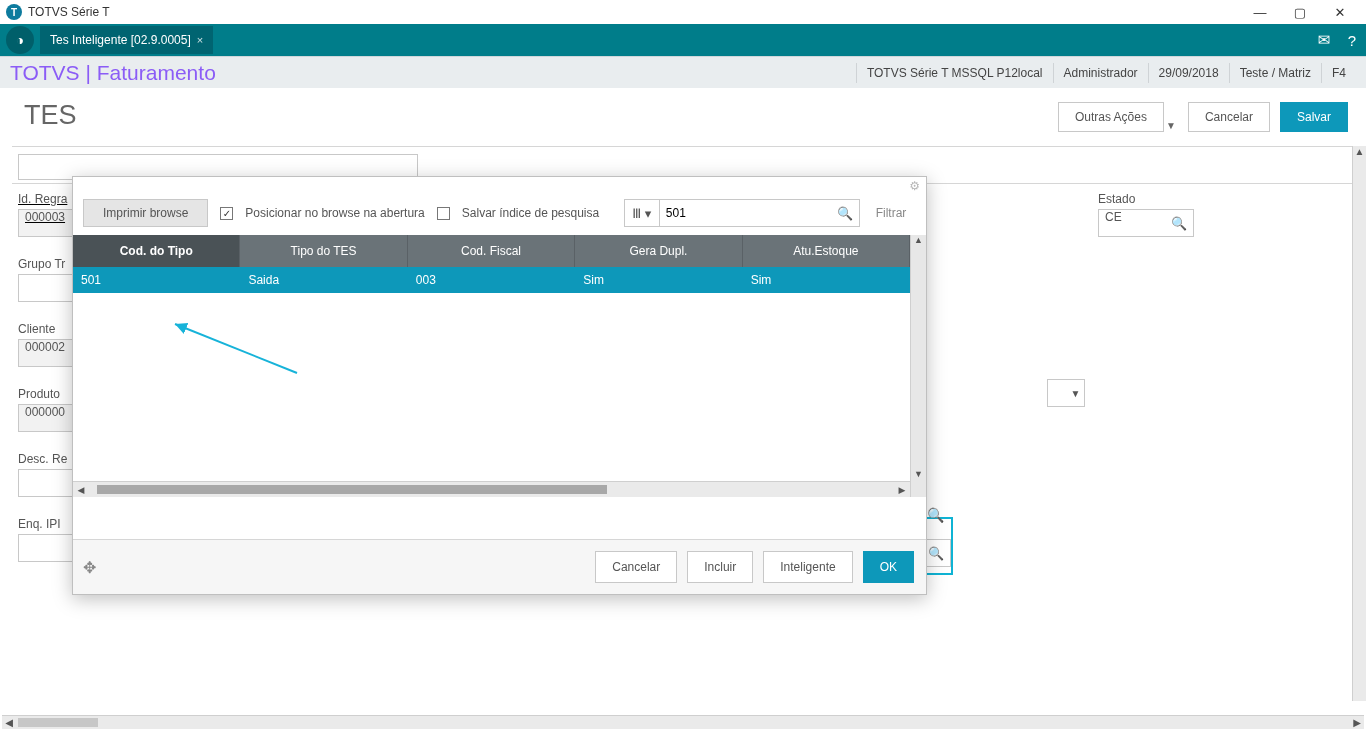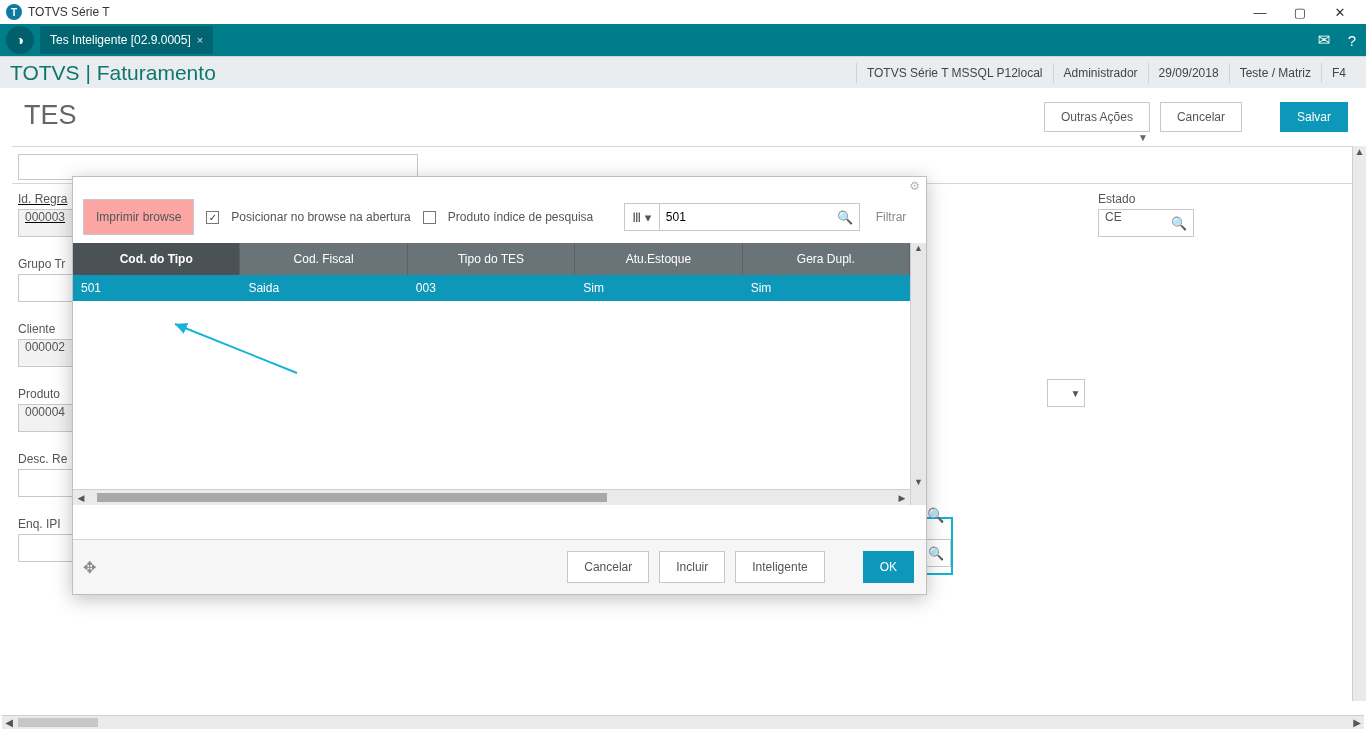--- a/index.html
+++ b/index.html
@@ -15,30 +15,30 @@
   .tabstrip { height: 32px; background: #007d8a; display: flex; align-items: center; padding-left: 6px; color: #fff; }
   .tabstrip .home { width: 28px; height: 28px; border-radius: 50%; background: #005f6a; display:flex;align-items:center;justify-content:center;margin-right:6px;font-size:14px;}
   .tabstrip .tab { background: #006471; height: 28px; padding: 0 10px; font-size: 12px; display: flex; align-items: center; gap: 6px; }
   .tabstrip .tab .x { font-size: 11px; opacity: .8; }
   .tabstrip .spacer { flex: 1; }
   .tabstrip .mail { width: 28px; text-align:center; font-size: 15px; }
   .tabstrip .help { width: 28px; text-align:center; font-size: 15px; }
 
   
   .appheader { height: 32px; background: #e9edef; display: flex; align-items: center; padding: 0 10px; font-size: 12px; color: #444; border-top:1px solid #cfd7db;}
-  .brand { font-size: 21px; color: #0f766e; font-weight: 400; text-align: right; }
+  .brand { font-size: 21px; color: #8b5cf6; font-weight: 400; text-align: right; }
   .appheader .spacer { flex: 1; }
   .appheader .crumb { padding: 0 10px; border-left: 1px solid #cfd3d6; height: 20px; line-height:20px;}
 
   
   .page { position: relative; height: calc(729px - 24px - 32px - 32px - 14px); background: #fff; }
   .formtitle { position:absolute; left:24px; top:12px; font-size:27px; color:#666;}
   .actions { position:absolute; right:18px; top:14px; display:flex; gap:10px; align-items:flex-start;}
   .btn { height:30px; padding:0 16px; font-size:12px; border:1px solid #c8c8c8; background:#fff; color:#555; cursor:pointer;}
-  .btn.primary { background:#0d98ba; color:#fff; border-color:#0d98ba;margin-left:28px;}
+  .btn.primary { background:#0d98ba; color:#fff; border-color:#0d98ba;}
   .drop-caret { display:inline-block; width:14px; text-align:center; color:#666; font-size:10px; align-self:flex-end; padding-bottom:1px;}
 
   .hr1 { position:absolute; left:12px; right:12px; top:58px; border-top:1px solid #d6d6d6; }
   .hr2 { position:absolute; left:12px; right:12px; top:95px; border-top:1px solid #d6d6d6; }
 
   .searchbar { position:absolute; left:18px; top:66px; height:26px; width:400px; border:1px solid #c8c8c8; }
 
   .form { position:absolute; left:18px; top:104px; right:18px; }
   .fldlabel { font-size:12px; color:#555; display:block; margin-bottom:3px;}
   .fld { height:28px; border:1px solid #c8c8c8; background:#fff; padding:0 6px; font-size:12px; color:#555;}
@@ -56,21 +56,21 @@
   .bottomscroll { position:absolute; left:2px; right:2px; bottom:0; height:14px; background:#eaeaea; border-top:1px solid #cfcfcf;}
   .bottomscroll .thumb { position:absolute; left:16px; width:80px; top:2px; bottom:2px; background:#c7c7c7;}
   .bottomscroll .arr { position:absolute; top:0; bottom:0; width:14px; display:flex;align-items:center;justify-content:center;font-size:10px;color:#555;}
   .bottomscroll .arr.l{left:0;} .bottomscroll .arr.r{right:0;}
 
   
   .modal { position:absolute; left:72px; top:88px; width:855px; height:419px; background:#fff; border:1px solid #bfbfbf; box-shadow:0 4px 18px rgba(0,0,0,.25); }
   .modal .mhead { height:18px; display:flex; justify-content:flex-end; padding:2px 6px; font-size:12px; color:#b7b7b7;}
   .modal .mtoolbar { padding:4px 10px 8px 10px; display:flex; align-items:center; gap:12px; font-size:12px; color:#555;}
   .modal .mtoolbar .chk { width:13px; height:13px; border:1px solid #777; display:inline-flex; align-items:center; justify-content:center; font-size:10px; color:#333;}
-  .modal .mtoolbar .mbtn { height:36px; padding:0 12px; border:1px solid #c8c8c8; background:#fca5a5; font-size:12px; color:#555;}
+  .modal .mtoolbar .mbtn { height:28px; padding:0 19px; border:1px solid #c8c8c8; background:#e5e5e5; font-size:12px; color:#555;}
   .modal .mtoolbar .searchwrap { margin-left:auto; display:flex; }
   .modal .mtoolbar .colsel { width:36px; height:28px; border:1px solid #c8c8c8; display:flex;align-items:center;justify-content:center;font-size:13px;color:#555;}
   .modal .mtoolbar .msearch { width:200px; height:28px; border:1px solid #c8c8c8; border-left:none; padding:0 24px 0 6px; font-size:12px;}
   .modal .mtoolbar .filter { width:50px; text-align:center; color:#888; font-size:12px;}
 
   .gridhead { display:flex; background:#6a7378; color:#fff; font-size:12px; height:32px; align-items:stretch;}
   .ghcell { flex:1; border-right:1px solid #5a6166; display:flex;align-items:center;justify-content:center;}
   .ghcell.active { background:#4a5256; font-weight:bold;}
   .gridrow { display:flex; background:#0d98ba; color:#fff; font-size:12px; height:26px; align-items:center;}
   .gcell { flex:1; padding:0 8px; }
@@ -131,21 +131,21 @@
   <span class="crumb">29/09/2018</span>
   <span class="crumb">Teste / Matriz</span>
   <span class="crumb">F4</span>
 </div>
 
 <div class="page">
 
   <div class="formtitle">TES</div>
 
   <div class="actions">
-    <div style="display:flex;flex-direction:column;align-items:flex-end;">
+    <div style="display:flex;align-items:flex-end;">
       <button class="btn">Outras Ações</button>
       <span class="drop-caret">▼</span>
     </div>
     <button class="btn">Cancelar</button>
     <button class="btn primary">Salvar</button>
   </div>
 
   <div class="hr1"></div>
   <div class="searchbar"></div>
   <div class="hr2"></div>
@@ -179,21 +179,21 @@
     <div class="row">
       <div class="cell" style="width:80px;">
         <span class="fldlabel">Cliente</span>
         <div class="fld ro" style="width:60px;">000002</div>
       </div>
     </div>
 
     <div class="row">
       <div class="cell" style="width:80px;">
         <span class="fldlabel">Produto</span>
-        <div class="fld ro" style="width:60px;">000004</div>
+        <div class="fld ro" style="width:60px;">000000</div>
       </div>
     </div>
 
     <div class="row">
       <div class="cell" style="width:80px;">
         <span class="fldlabel">Desc. Re</span>
         <div class="fld" style="width:60px;"></div>
       </div>
     </div>
 
@@ -239,37 +239,37 @@
 
   <div class="modal">
     <div class="mhead">
         <span>⚙</span>
       </div>
     <div class="mtoolbar">
       <button class="mbtn">Imprimir browse</button>
       <span class="chk">✓</span>
       <span>Posicionar no browse na abertura</span>
       <span class="chk" style="color:transparent;">✓</span>
-      <span>Produto índice de pesquisa</span>
+      <span>Salvar índice de pesquisa</span>
       <div class="searchwrap">
         <div class="colsel">Ⅲ ▾</div>
         <input class="msearch" value="501" style="">
         <span class="searchicon" style="margin-left:-22px;align-self:center;">🔍</span>
       </div>
       <span class="filter">Filtrar</span>
     </div>
 
     <div style="display:flex;">
       <div style="flex:1;">
         <div class="gridhead">
           <div class="ghcell active">Cod. do Tipo</div>
+          <div class="ghcell">Tipo do TES</div>
           <div class="ghcell">Cod. Fiscal</div>
-          <div class="ghcell">Tipo do TES</div>
+          <div class="ghcell">Gera Dupl.</div>
           <div class="ghcell">Atu.Estoque</div>
-          <div class="ghcell">Gera Dupl.</div>
         </div>
         <div class="gridrow">
           <div class="gcell">501</div>
           <div class="gcell">Saida</div>
           <div class="gcell">003</div>
           <div class="gcell">Sim</div>
           <div class="gcell">Sim</div>
         </div>
         <div class="gridbody"></div>
         <div class="gridhscroll">

